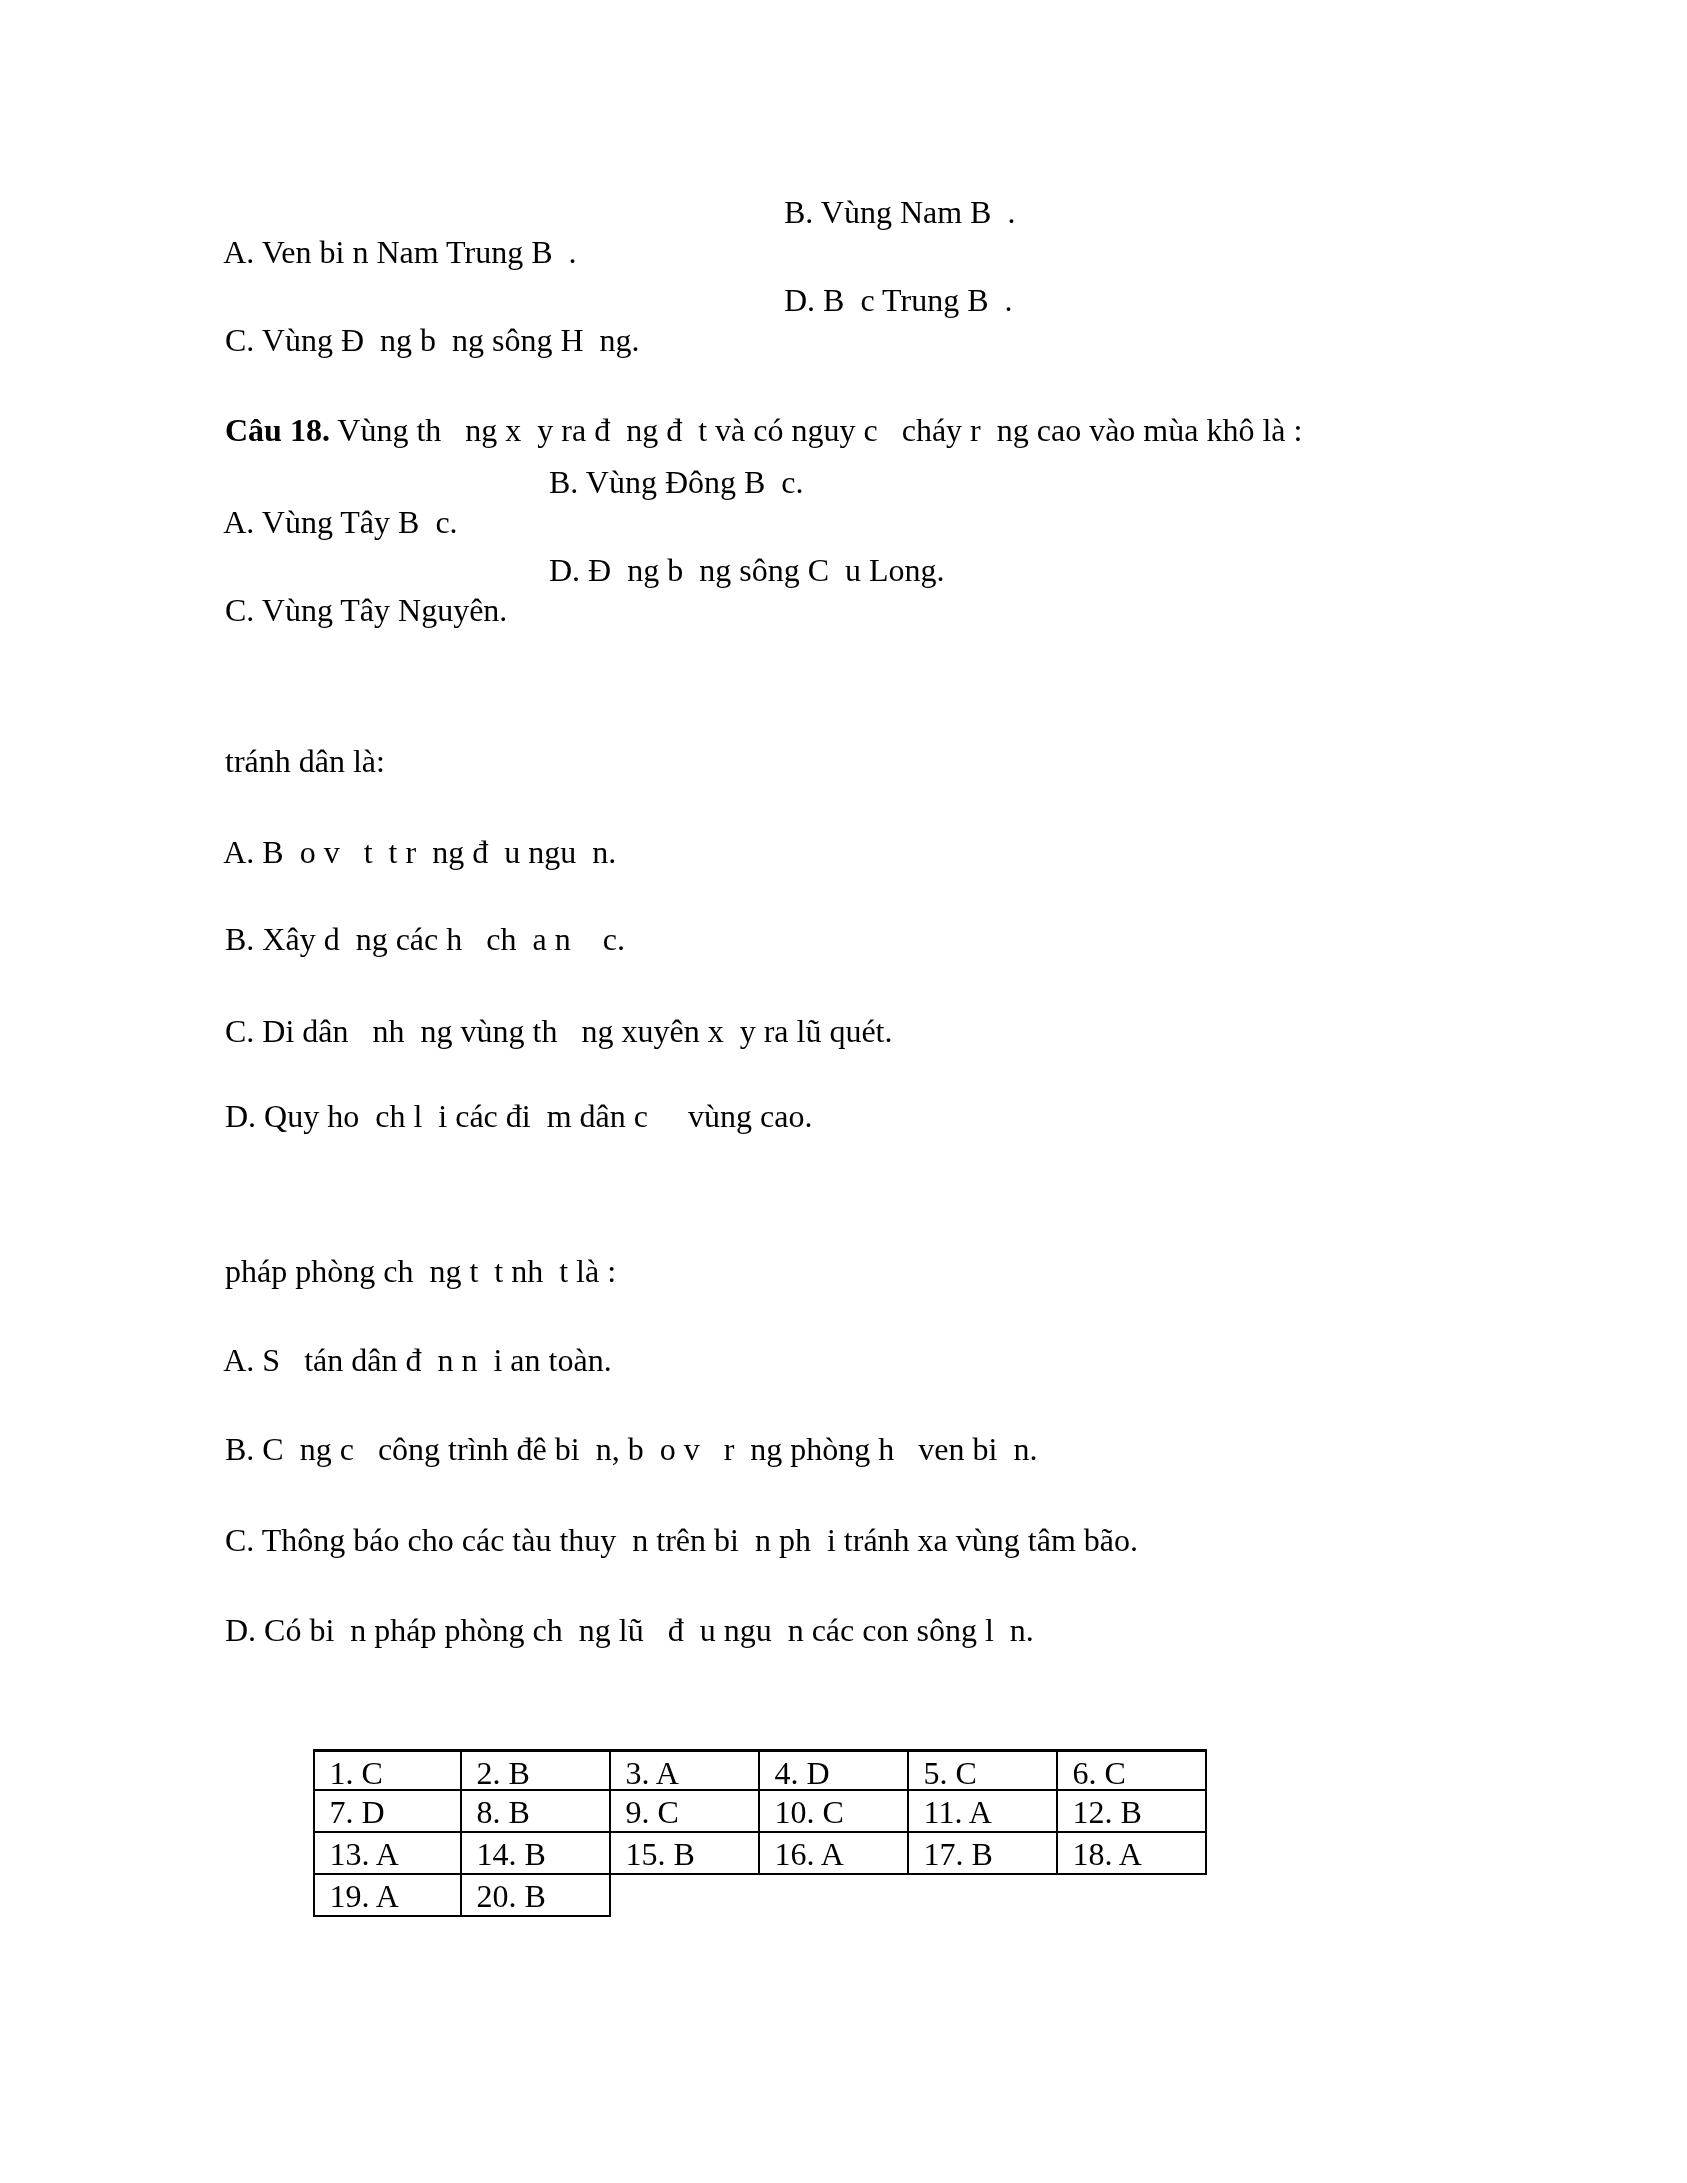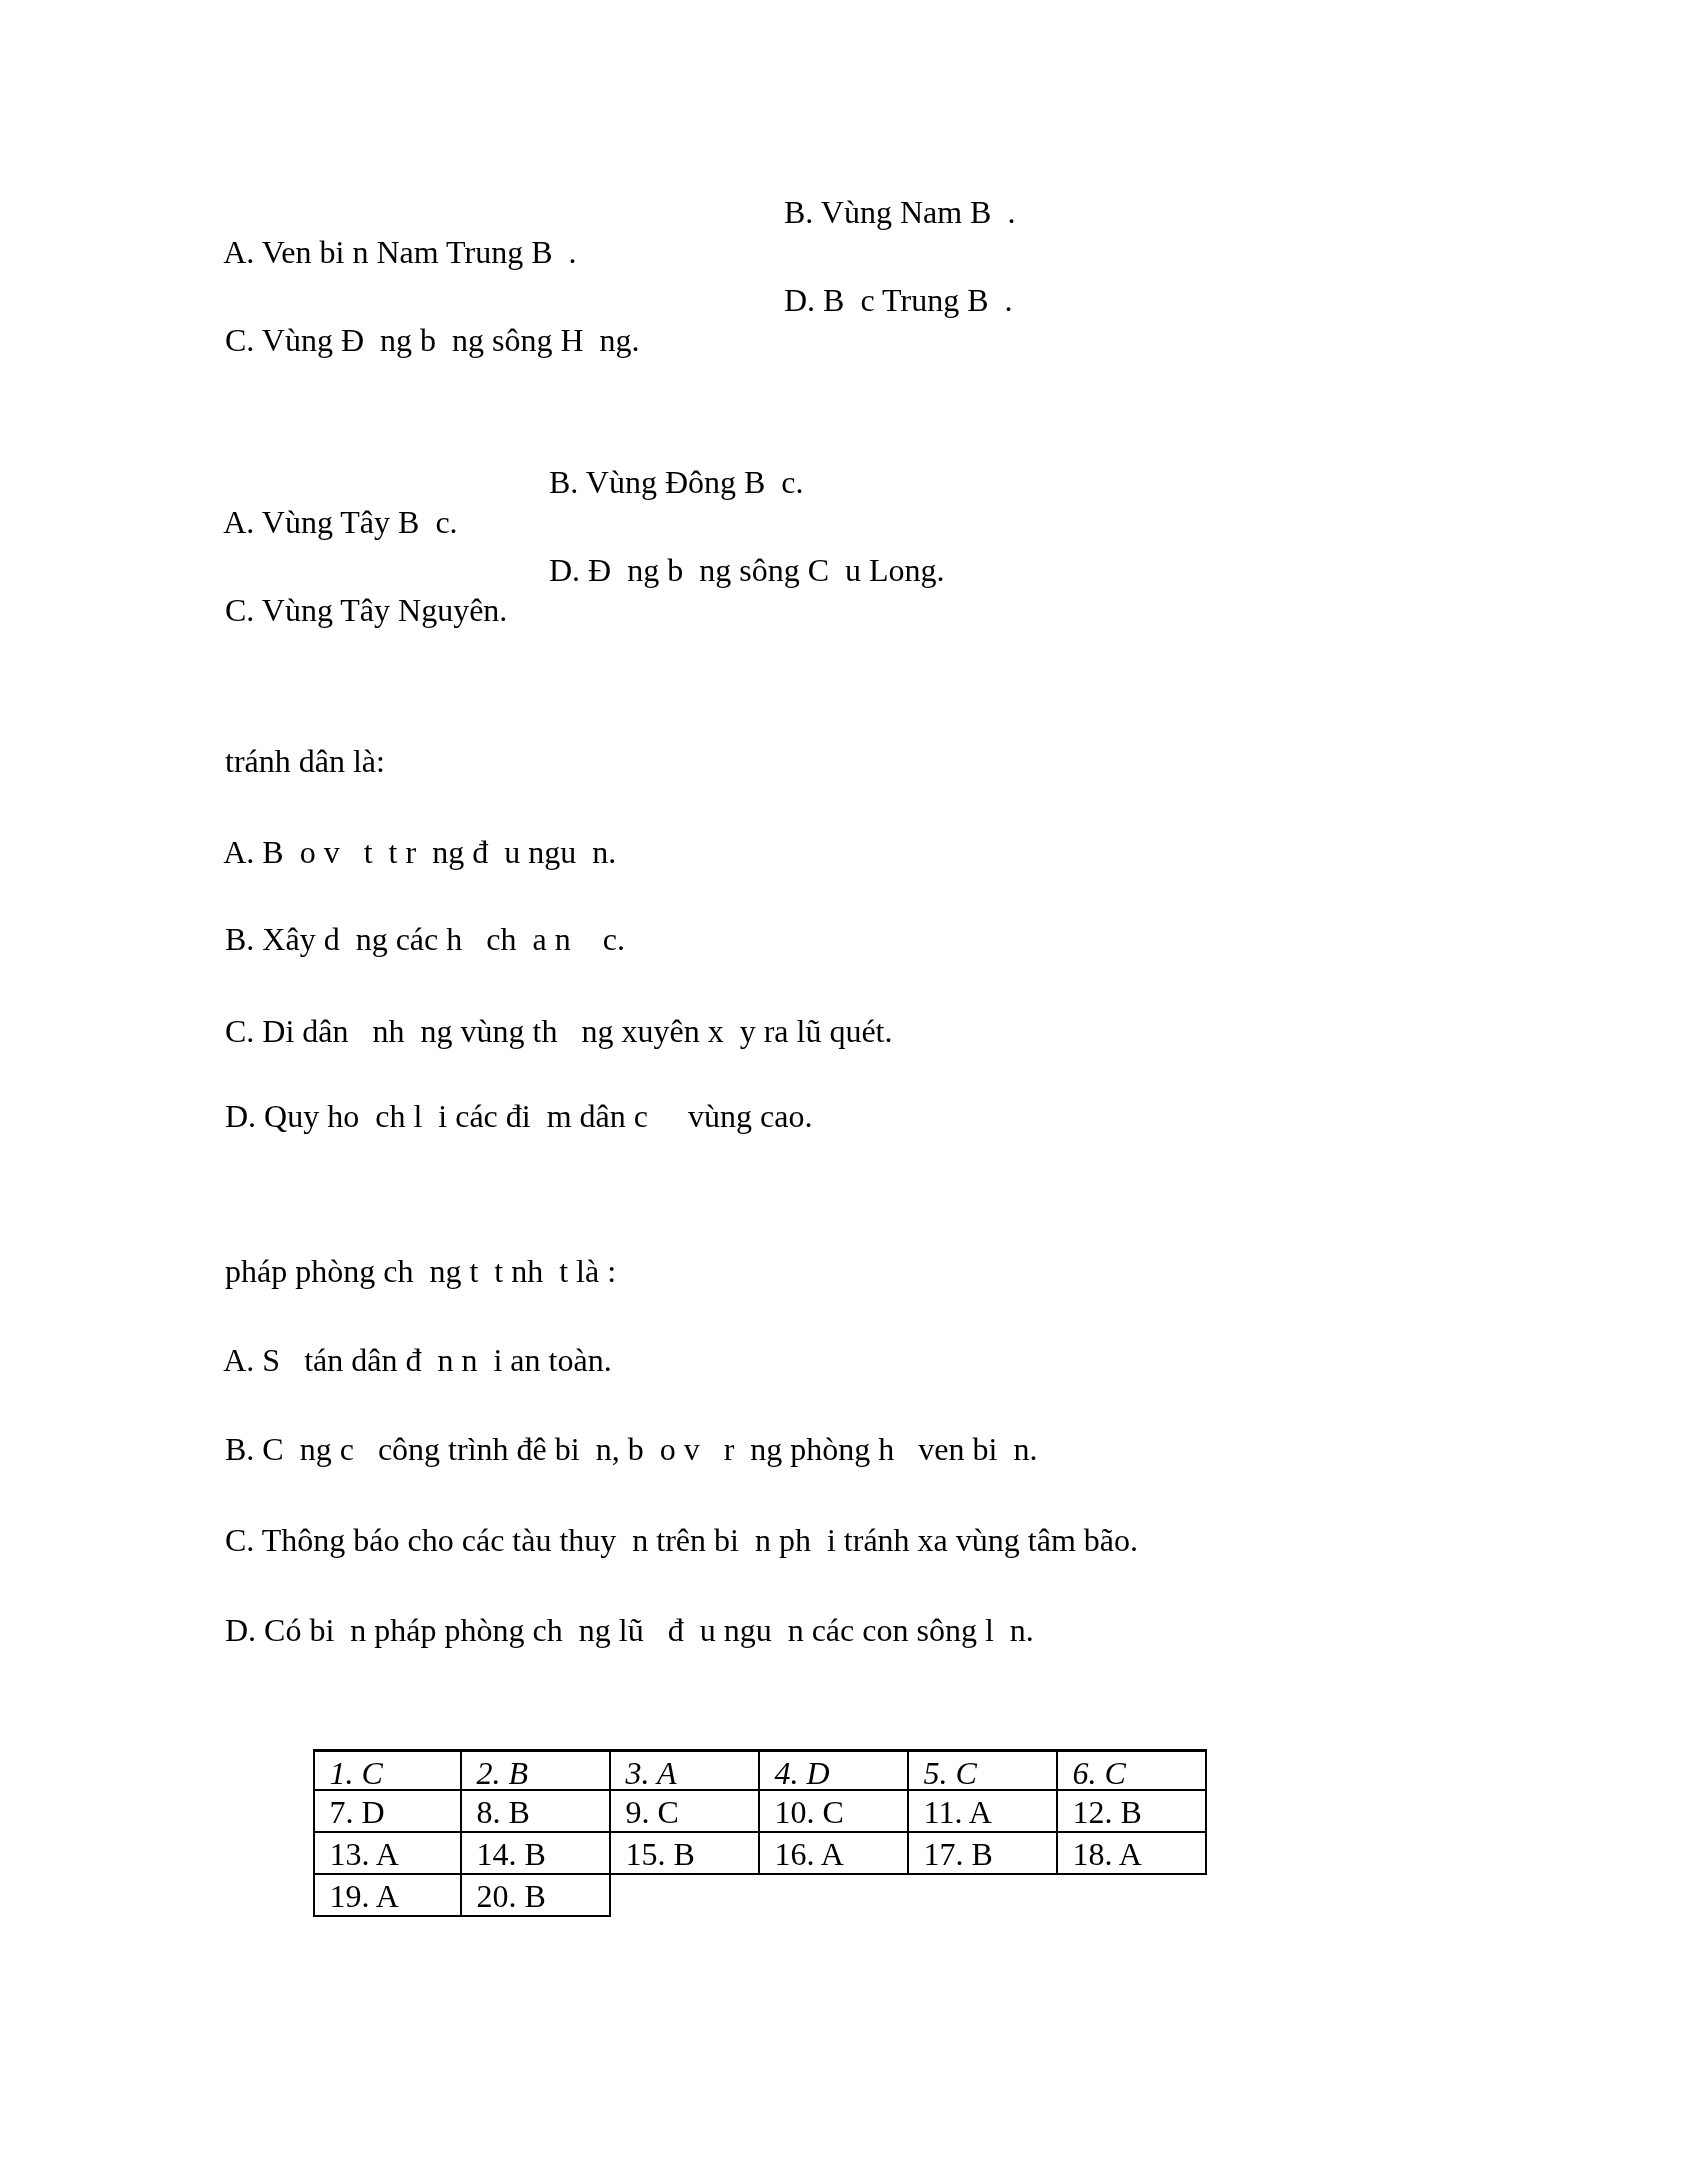--- a/index.html
+++ b/index.html
@@ -47,38 +47,41 @@
   .akcell {
     box-sizing: border-box;
     border-right: 2px solid #000;
     border-bottom: 2px solid #000;
     padding: 2.6px 0 0 14.6px;
     font-size: 32px;
     line-height: 37px;
     white-space: pre;
   }
   .akcell.col-first { border-left: 2px solid #000; }
-  .akcell.row-first { border-top: 3.3px solid #000; font-style: italic; }
+  .akcell.row-first { border-top: 3.3px solid #000; }
   .akfiller { border: none; }
 </style>
 </head>
 <body>
 
 <div class="page">
 
   <div class="line" style="top:192px">
     <span>A. Ven bi n Nam Trung B  .</span>
     <span class="right-opt" style="left:591px">B. Vùng Nam B  .</span>
   </div>
 
   <div class="line" style="top:280px">
     <span>C. Vùng Đ  ng b  ng sông H  ng.</span>
     <span class="right-opt" style="left:591px">D. B  c Trung B  .</span>
   </div>
 
+  <div class="line" style="top:370px">
+    <span class="qlabel">Câu 18.</span><span> Vùng th   ng x  y ra đ  ng đ  t và có nguy c   cháy r  ng cao vào mùa khô là :</span>
+  </div>
 
   <div class="line" style="top:462px">
     <span>A. Vùng Tây B  c.</span>
     <span class="right-opt" style="left:356px">B. Vùng Đông B  c.</span>
   </div>
 
   <div class="line" style="top:550px">
     <span>C. Vùng Tây Nguyên.</span>
     <span class="right-opt" style="left:356px">D. Đ  ng b  ng sông C  u Long.</span>
   </div>

